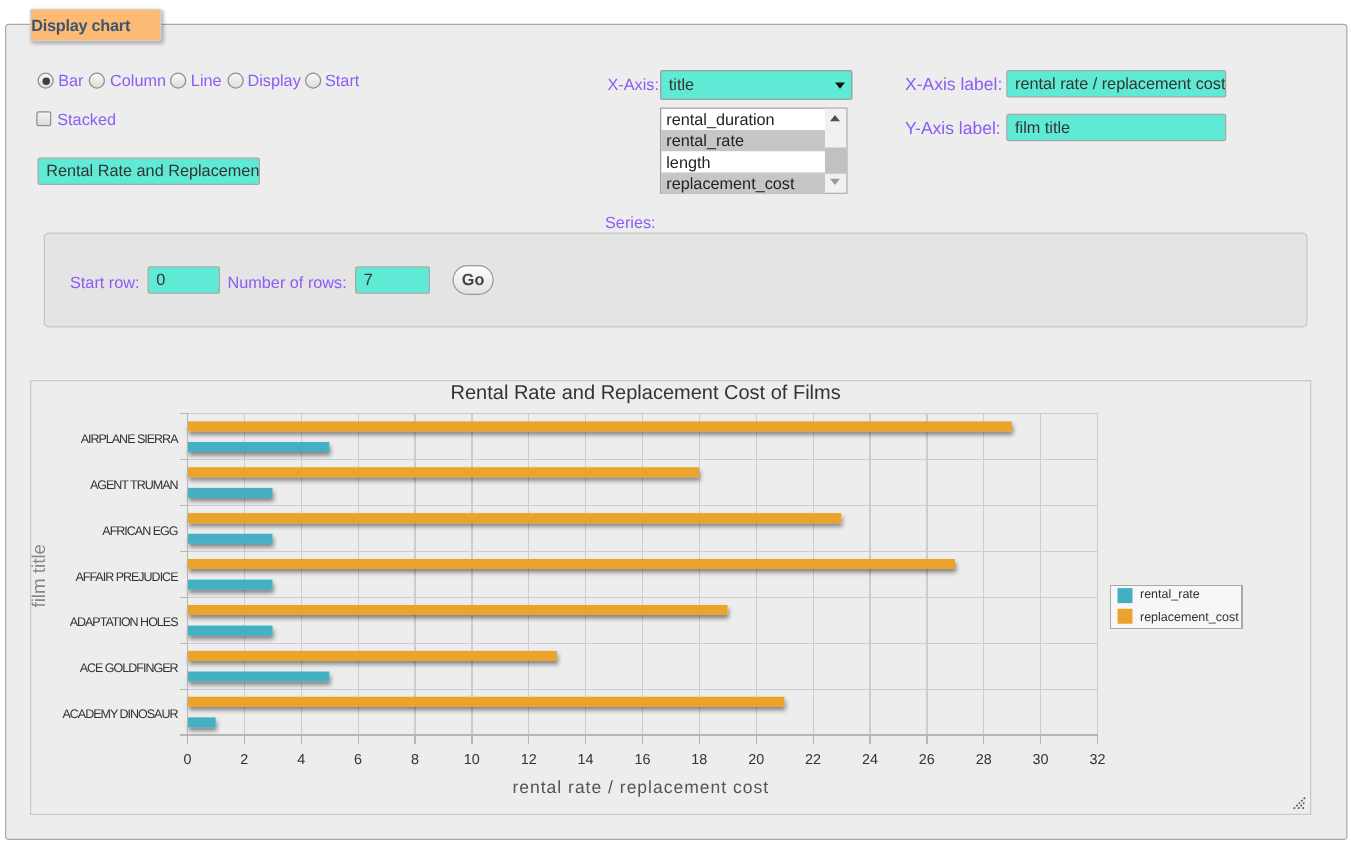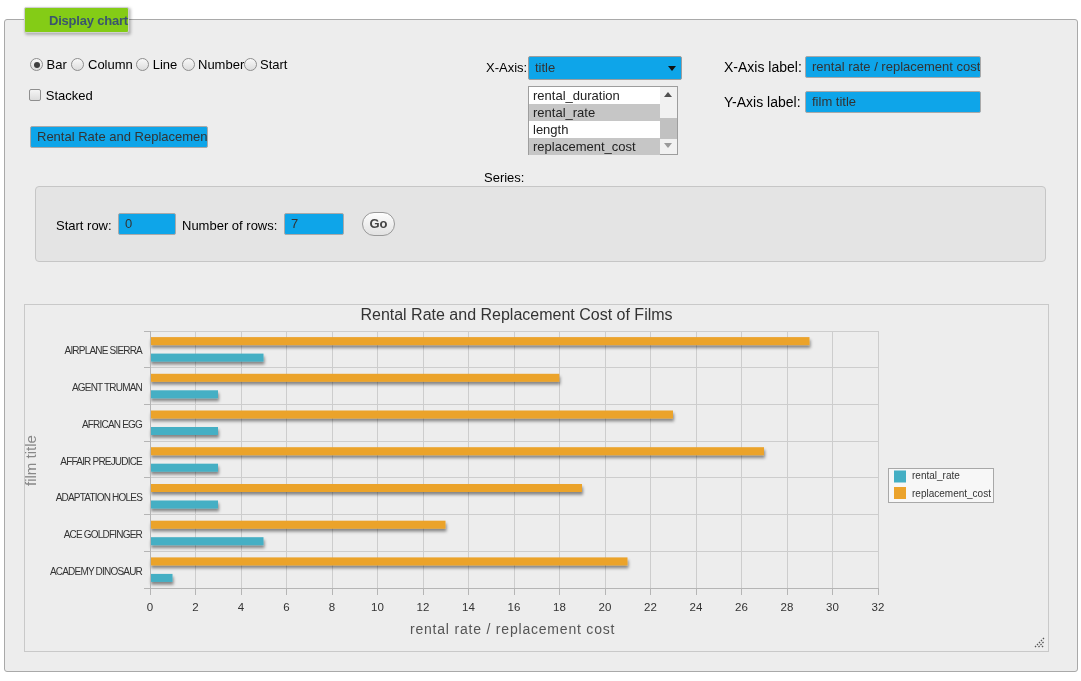--- a/index.html
+++ b/index.html
@@ -1,42 +1,42 @@
 <!DOCTYPE html>
 <html><head>
 <meta charset="utf-8">
 <style>
 * { margin:0; padding:0; box-sizing:border-box; }
 html,body { width:1081px; height:681px; background:#fff; font-family:"Liberation Sans",sans-serif; position:relative; }
 .abs { position:absolute; }
-.lab { position:absolute; font-size:13px; color:#000000; white-space:nowrap; }
-.inp { position:absolute; background:#0ea5e9; border:1px solid #a9a9a9; border-radius:2px;
+.lab { position:absolute; font-size:13px; color:#8b5cf6; white-space:nowrap; }
+.inp { position:absolute; background:#5eead4; border:1px solid #a9a9a9; border-radius:2px;
        font-size:13px; color:#333; line-height:20px; padding-left:6px; white-space:nowrap; overflow:hidden; }
 .radio { position:absolute; width:13px; height:13px; border:1px solid #8e8e8e; border-radius:50%;
         background:linear-gradient(#f8f8f8,#ddd); }
 .radio.on::after { content:''; position:absolute; left:2.5px; top:2.5px; width:6px; height:6px;
         border-radius:50%; background:#3f3f3f; }
 </style>
 </head>
 <body>
 
 <div class="abs" style="left:4px; top:19px; width:1074px; height:653px; border:1px solid #a9a9a9; background:#ededed; border-radius:3px;"></div>
 
-<div class="abs" style="left:24px; top:7px; width:105px; height:26px; background:#84cc16; border:1px solid #cfcfcf;
+<div class="abs" style="left:24px; top:7px; width:105px; height:26px; background:#fdba74; border:1px solid #cfcfcf;
      box-shadow:1.5px 1.5px 3px rgba(0,0,0,0.25); border-radius:2px; font-size:13px; letter-spacing:-0.2px; font-weight:bold; color:#3a556e;
-     text-align:right; line-height:25px;">Display chart</div>
+     text-align:left; line-height:25px;">Display chart</div>
 
 <div class="radio on" style="left:30px; top:58px;"></div>
 <span class="lab" style="left:46.5px; top:57px;">Bar</span>
 <div class="radio" style="left:71px; top:58px;"></div>
 <span class="lab" style="left:88px; top:57px;">Column</span>
 <div class="radio" style="left:135.5px; top:58px;"></div>
 <span class="lab" style="left:152.7px; top:57px;">Line</span>
 <div class="radio" style="left:181.7px; top:58px;"></div>
-<span class="lab" style="left:198px; top:57px;">Number</span>
+<span class="lab" style="left:198px; top:57px;">Display</span>
 <div class="radio" style="left:243.8px; top:58px;"></div>
 <span class="lab" style="left:260px; top:57px;">Start</span>
 
 <div class="abs" style="left:28.5px; top:88.5px; width:12.5px; height:12.5px; border:1px solid #8e8e8e; border-radius:2px; background:linear-gradient(#f4f4f4,#dcdcdc);"></div>
 <span class="lab" style="left:45.8px; top:87.5px;">Stacked</span>
 
 <div class="inp" style="left:30px; top:126px; width:178px; height:22px;">Rental Rate and Replacement Cost of Films</div>
 
 <span class="lab" style="left:486px; top:59.5px;">X-Axis:</span>
 <div class="inp" style="left:528px; top:55.5px; width:154px; height:24px; line-height:22px; border-color:#9d9d9d;">title</div>

